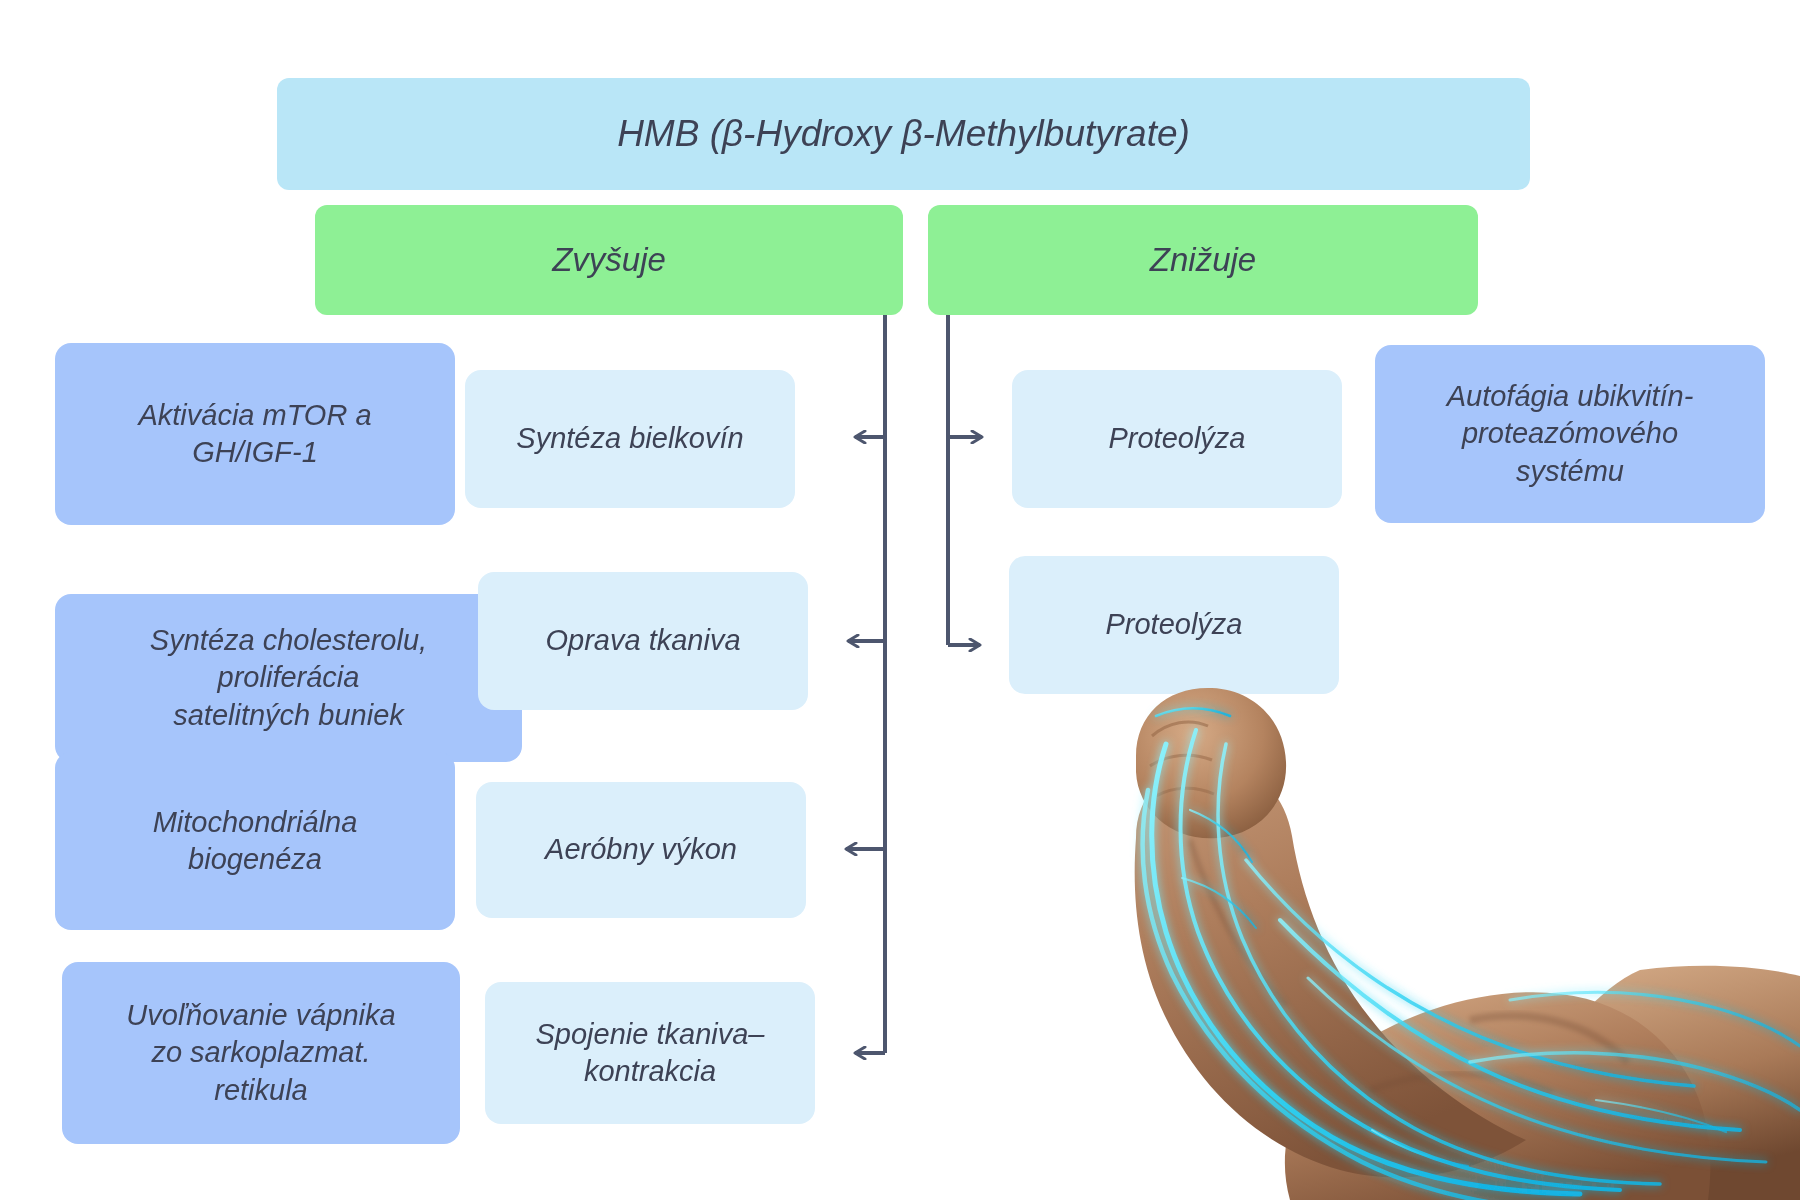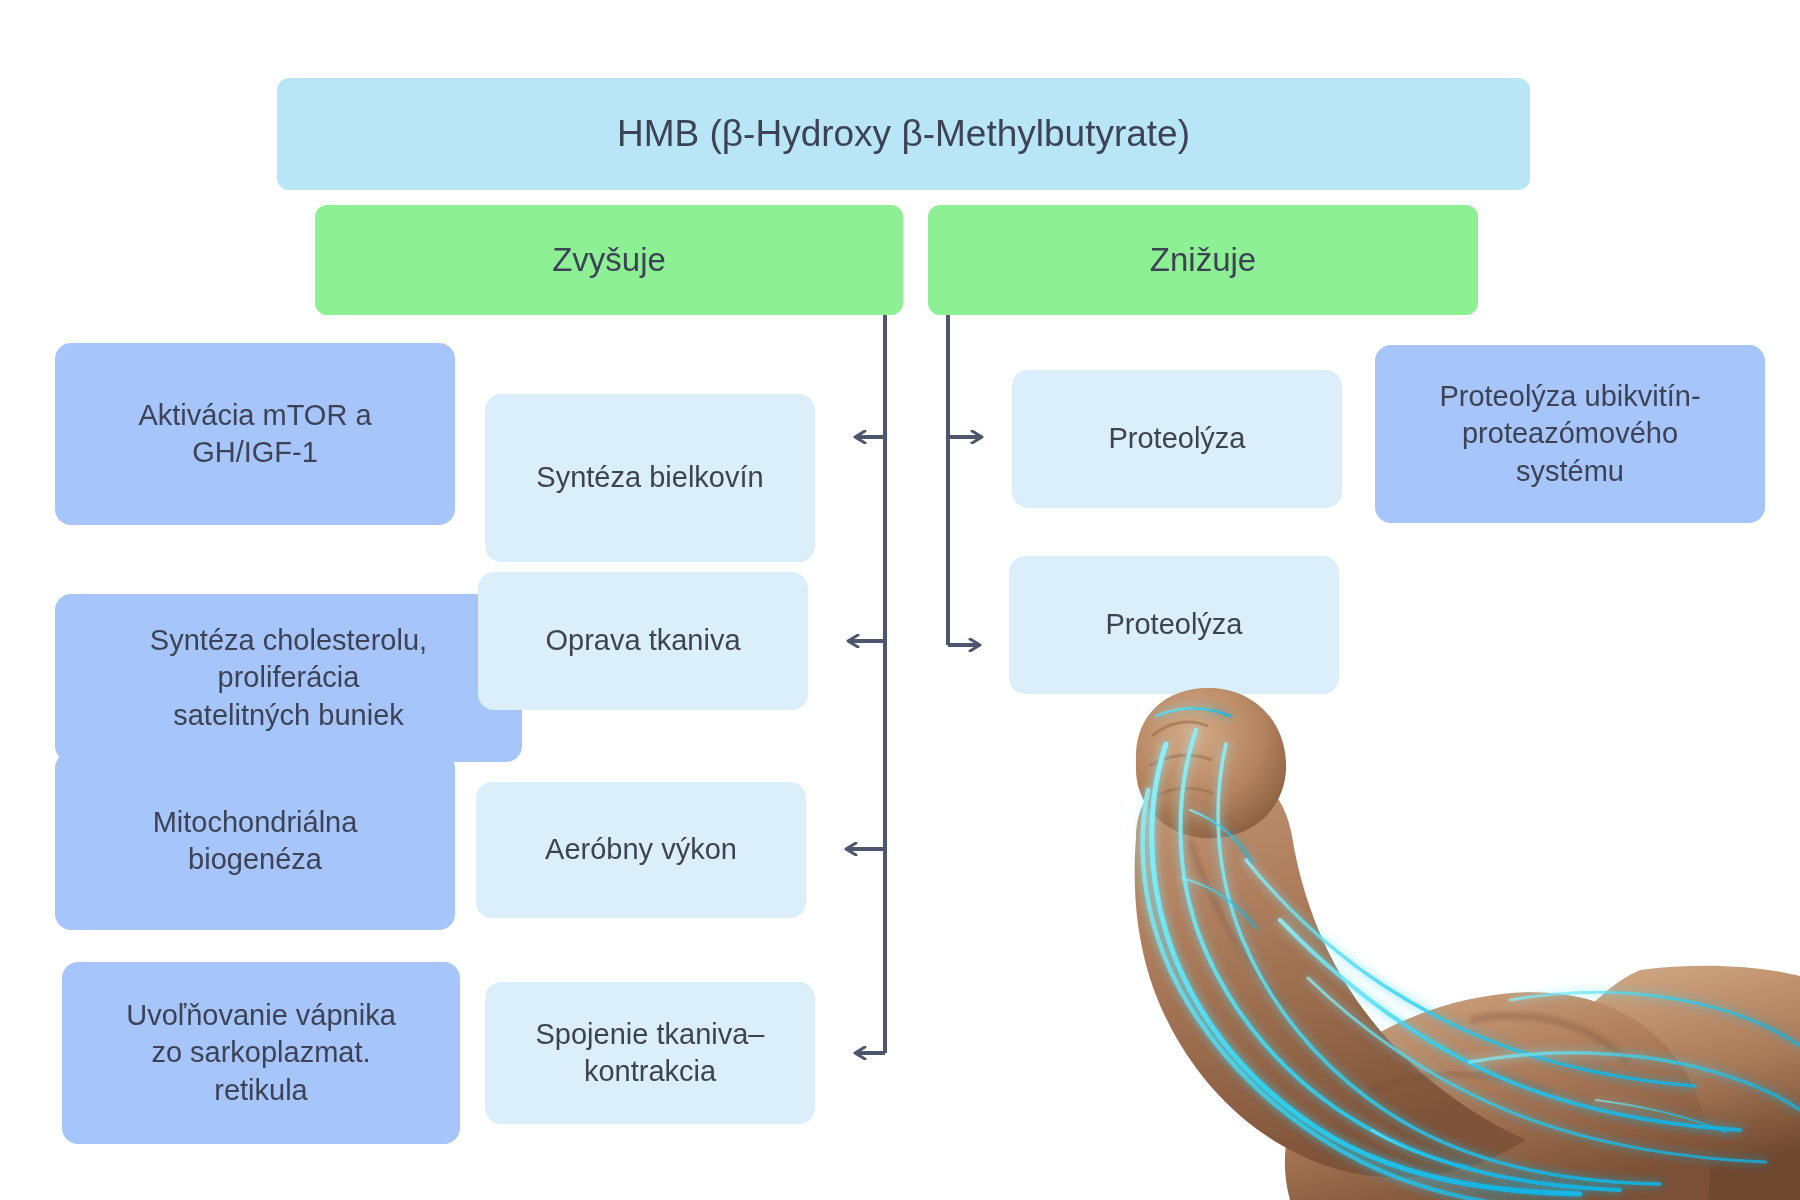--- a/index.html
+++ b/index.html
@@ -21,20 +21,21 @@
     box-sizing: border-box;
     display: flex;
     align-items: center;
     justify-content: center;
     text-align: center;
     border-radius: 14px;
     color: #3d4255;
     line-height: 1.28;
     padding: 6px 14px;
     white-space: pre-line;
+    font-style: italic;
   }
 
   
   .node-title {
     left: 277px;
     top: 78px;
     width: 1253px;
     height: 112px;
     background: #b9e6f7;
     font-size: 37px;
@@ -73,21 +74,21 @@
   .peri-3 { left: 55px;   top: 752px; width: 400px; height: 178px; }
   .peri-4 { left: 62px;   top: 962px; width: 398px; height: 182px; }
   .peri-inhib { left: 1375px; top: 345px; width: 390px; height: 178px; }
 
   
   .node-pale {
     background: #dbeffb;
     font-size: 29px;
     border-radius: 16px;
   }
-  .pale-1 { left: 485px;  top: 370px; width: 330px; height: 168px; margin-top: 24px; }
+  .pale-1 { left: 465px;  top: 370px; width: 330px; height: 138px; }
   .pale-2 { left: 478px;  top: 572px; width: 330px; height: 138px; }
   .pale-3 { left: 476px;  top: 782px; width: 330px; height: 136px; }
   .pale-4 { left: 485px;  top: 982px; width: 330px; height: 142px; }
   .pale-5 { left: 1012px; top: 370px; width: 330px; height: 138px; }
   .pale-6 { left: 1009px; top: 556px; width: 330px; height: 138px; }
 
   
   #connectors {
     position: absolute;
     left: 0;
@@ -153,21 +154,21 @@
 
   <div class="node node-pale pale-1">Syntéza bielkovín</div>
   <div class="node node-pale pale-2">Oprava tkaniva</div>
   <div class="node node-pale pale-3">Aeróbny výkon</div>
   <div class="node node-pale pale-4">Spojenie tkaniva–
 kontrakcia</div>
 
   <div class="node node-pale pale-5">Proteolýza</div>
   <div class="node node-pale pale-6">Proteolýza</div>
 
-  <div class="node node-peri peri-inhib">Proteolýza ubikvitín-
+  <div class="node node-peri peri-inhib">Autofágia ubikvitín-
 proteazómového
 systému</div>
 
   <div id="arm-photo">
     <svg width="760" height="530" viewBox="0 0 760 530">
       <defs>
         <linearGradient id="skinForearm" x1="0" y1="0" x2="0.4" y2="1">
           <stop offset="0%" stop-color="#c79a78"></stop>
           <stop offset="40%" stop-color="#ad7d5c"></stop>
           <stop offset="100%" stop-color="#7e5339"></stop>

